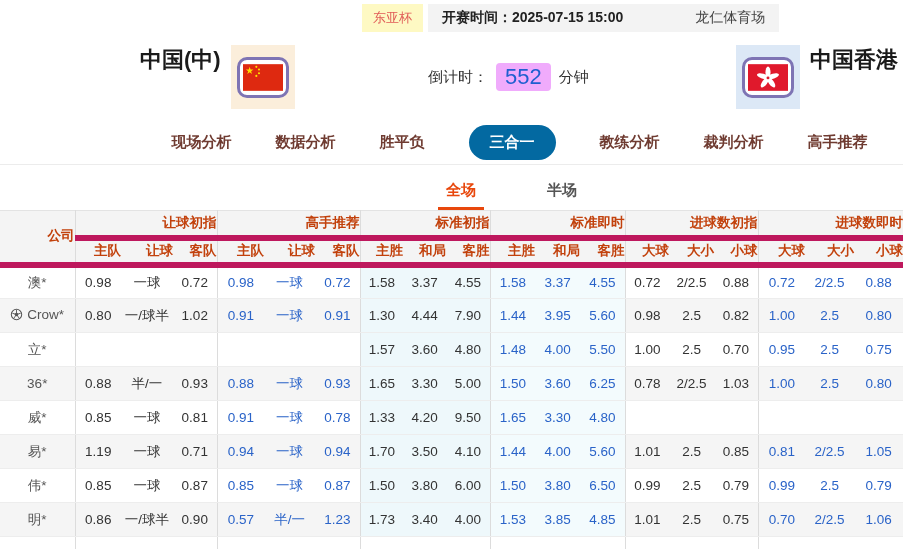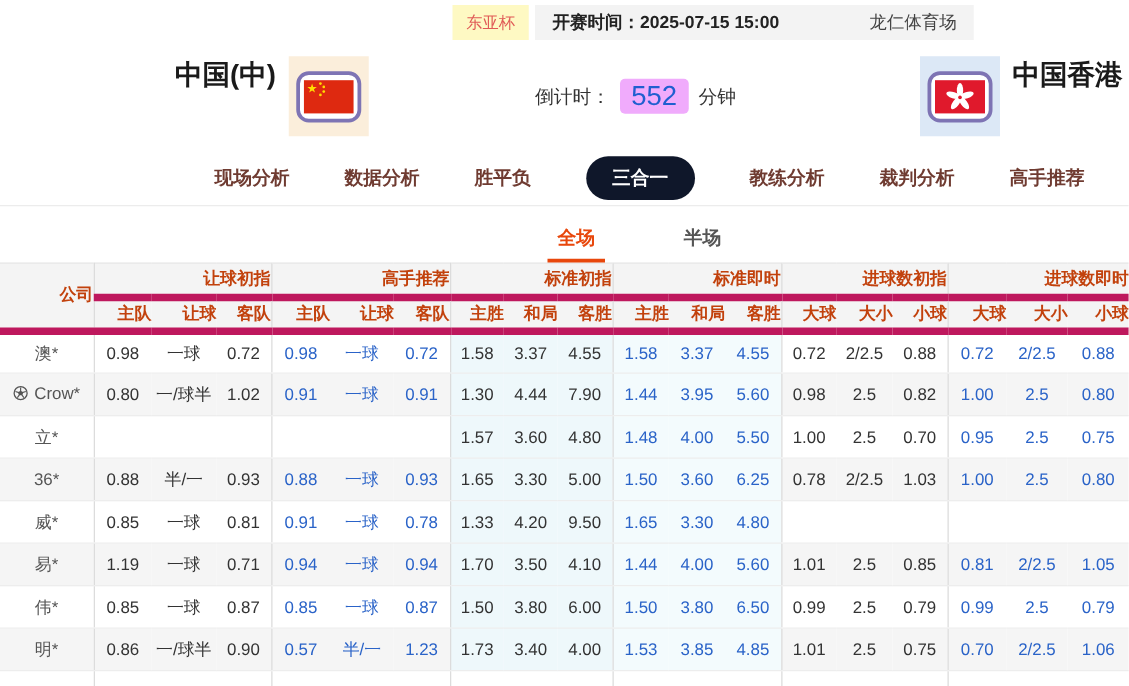--- a/index.html
+++ b/index.html
@@ -23,21 +23,21 @@
   .tile-cn { background:#fbeedb; }
   .tile-hk { background:#dce8f6; }
   .flag-frame { background:#fff; border:3px solid #7e74b4; border-radius:10px; padding:4px 3px; display:flex; }
   .countdown { position:absolute; left:428px; top:28px; display:flex; align-items:center; gap:8px; font-size:15px; color:#333; }
   .count-num { background:#f0abfc; border-radius:4px; padding:1px 9px; color:#1f5fd0; font-size:22px; font-weight:normal; }
 
   
   .nav { height:45px; display:flex; align-items:center; justify-content:center; gap:44px;
          padding-left:136px; border-bottom:1px solid #ececec; }
   .nav-tab { font-size:15px; font-weight:bold; color:#6f3b31; cursor:pointer; white-space:nowrap; }
-  .nav-tab.active { background:#0f172a; color:#fff; padding:8px 21px; border-radius:999px; }
+  .nav-tab.active { background:#0369a1; color:#fff; padding:8px 21px; border-radius:999px; }
 
   
   .subtabs { height:45px; display:flex; align-items:flex-end; justify-content:center; gap:55px; padding-left:120px; }
   .subtab { font-size:15px; font-weight:bold; color:#555; padding:0 8px 10px; cursor:pointer; }
   .subtab.active { color:#e8470c; border-bottom:3px solid #e8470c; padding-bottom:7px; }
 
   
   table { width:903px; border-collapse:collapse; table-layout:fixed; border-top:1px solid #e3e3e3; }
   thead th { background:#f4f4f4; color:#c2410c; font-size:13.5px; font-weight:bold;
              border-bottom:6px solid #be185d; height:27px; padding:0; text-align:right; }

